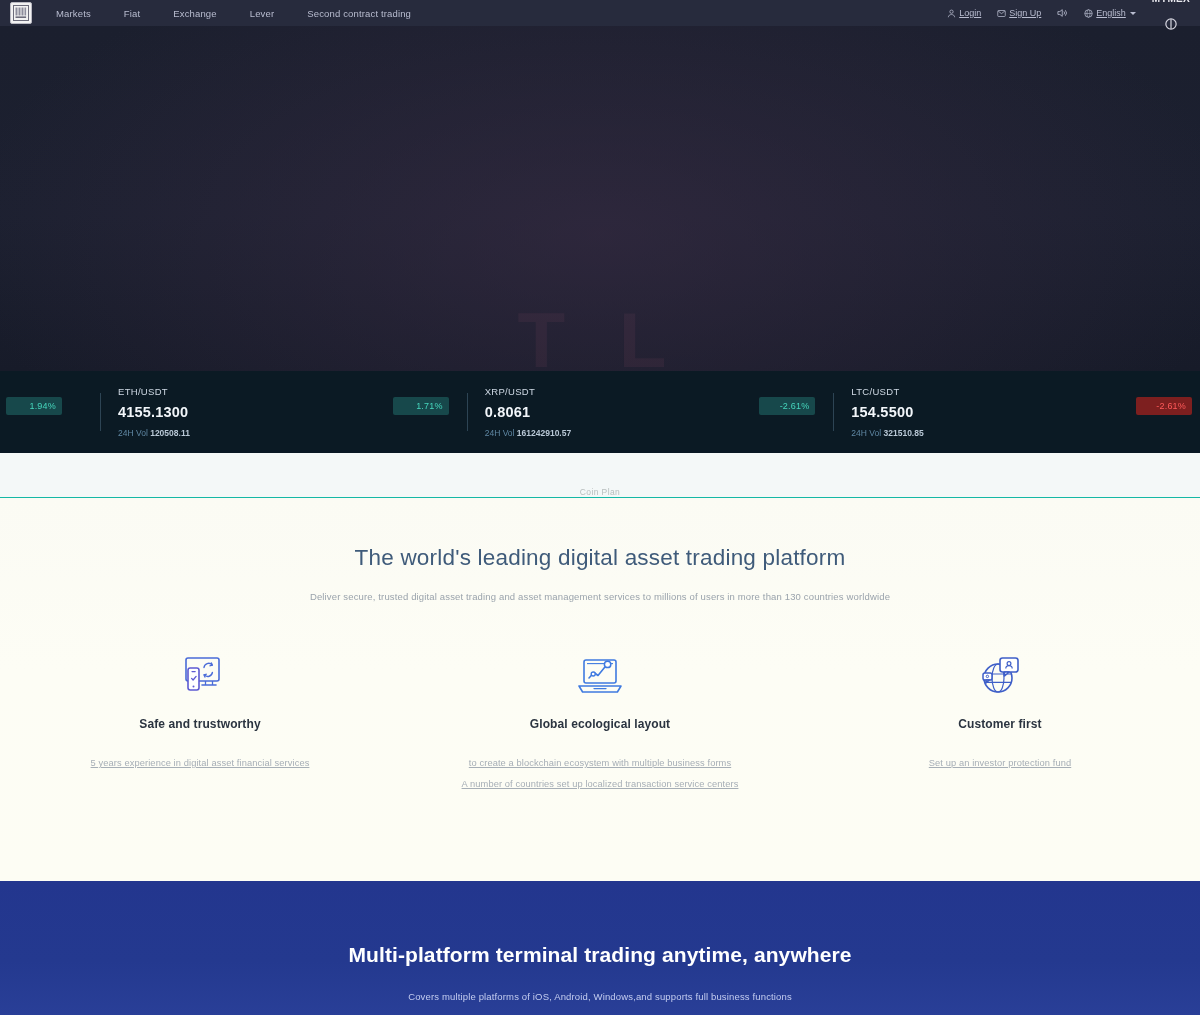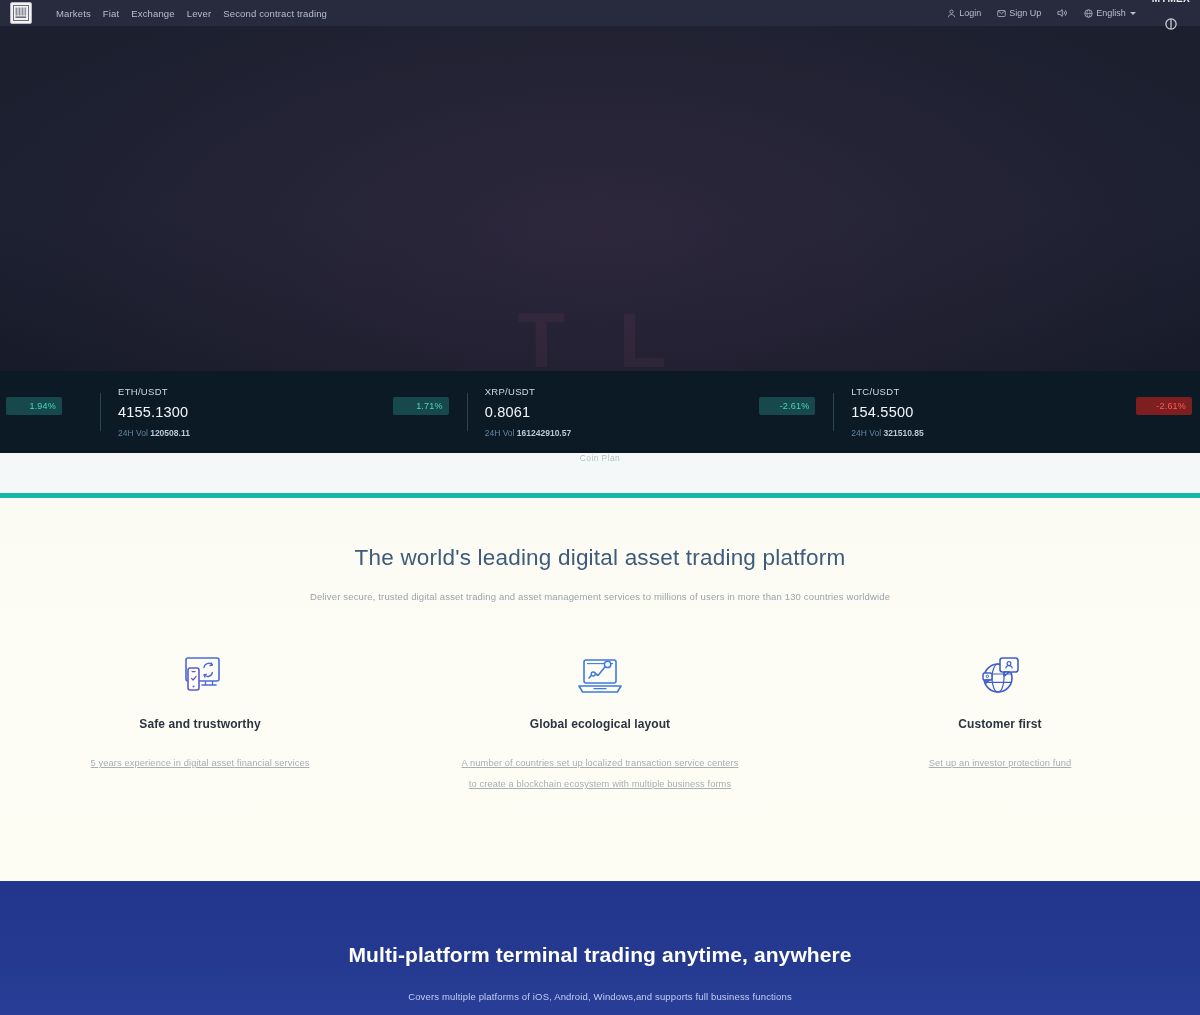--- a/index.html
+++ b/index.html
@@ -25,21 +25,21 @@
     background:#f2f2f2;
     border:1px solid #b9b9c2;
     border-radius:2px;
     display:flex; align-items:center; justify-content:center;
     flex:0 0 auto;
     overflow:hidden;
   }
   .logo-mark svg { display:block; }
   .nav {
     display:flex; align-items:center;
-    gap:12px;
+    gap:33px;
     margin-left:24px;
   }
   .nav-item {
     color:#b9bdd0;
     font-size:9.5px;
     letter-spacing:.15px;
     white-space:nowrap;
     cursor:pointer;
   }
   .header-right {
@@ -47,20 +47,21 @@
     display:flex; align-items:center;
     gap:16px;
     padding-right:2px;
   }
   .hr-item {
     display:flex; align-items:center; gap:3px;
     color:#b9bdd0;
     font-size:9px;
     white-space:nowrap;
     cursor:pointer;
+    text-decoration:underline;
   }
   .hr-item svg { display:block; flex:0 0 auto; }
   .caret {
     width:0;height:0;
     border-left:3px solid transparent;
     border-right:3px solid transparent;
     border-top:3.5px solid #b9bdd0;
     margin-left:1px;
   }
   .brand-right {
@@ -133,21 +134,21 @@
     color:#cfd9e4;
     font-size:9.5px;
     font-weight:normal;
     letter-spacing:.3px;
     margin-bottom:7px;
     white-space:nowrap;
   }
   .tk-price {
     color:#f2f6fa;
     font-size:14.5px;
-    font-weight:normal;
+    font-weight:bold;
     letter-spacing:.2px;
     margin-bottom:8px;
     white-space:nowrap;
   }
   .tk-vol {
     font-size:8.5px;
     color:#5f87a3;
     white-space:nowrap;
   }
   .tk-vol b { color:#b9c8d6; font-weight:bold; }
@@ -166,23 +167,23 @@
   .tk-badge.down { background:#7d1f1f; color:#ff5a5a; }
   
   .tk.partial { flex:0 0 100px; padding:0; }
   .tk.partial .tk-badge { left:6px; right:auto; }
 
   
   .strip {
     height:45px;
     background:#f4f8f8;
     display:flex;
-    align-items:flex-start;
+    align-items:flex-end;
     justify-content:center;
-    border-bottom:5px solid #14b8a6;
+    border-bottom:1px solid #14b8a6;
   }
   .strip-text {
     font-size:8.5px;
     color:#b7bdbd;
     letter-spacing:.4px;
     filter:blur(.3px);
   }
 
   
   .features {
@@ -430,22 +431,22 @@
           <rect x="11" y="6" width="32" height="23" rx="2" fill="none" stroke="#3f7ae0" stroke-width="1.6"></rect>
           <path d="M14 9.6h26" stroke="#3f7ae0" stroke-width="1.1"></path>
           <path d="M16 24l5-5.5 4 3 6.5-8" fill="none" stroke="#3f7ae0" stroke-width="1.6" stroke-linecap="round" stroke-linejoin="round"></path>
           <circle cx="20.2" cy="20" r="2" fill="#ffffff" stroke="#3f7ae0" stroke-width="1.4"></circle>
           <circle cx="34.6" cy="10.4" r="3.2" fill="#ffffff" stroke="#3f7ae0" stroke-width="1.5"></circle>
           <path d="M6 32h42l-3.6 6H9.6z" fill="none" stroke="#3f7ae0" stroke-width="1.6" stroke-linejoin="round"></path>
           <path d="M21 34.6h12" stroke="#3f7ae0" stroke-width="1.4" stroke-linecap="round"></path>
         </svg>
       </div>
       <div class="card-title">Global ecological layout</div>
+      <div class="card-line">to create a blockchain ecosystem with multiple business forms</div>
       <div class="card-line">A number of countries set up localized transaction service centers</div>
-      <div class="card-line">to create a blockchain ecosystem with multiple business forms</div>
     </div>
 
     <div class="card">
       <div class="card-icon">
         <svg width="50" height="46" viewBox="0 0 50 46" aria-hidden="true">
           <circle cx="23" cy="24" r="14" fill="none" stroke="#3f5fc8" stroke-width="1.6"></circle>
           <ellipse cx="23" cy="24" rx="6" ry="14" fill="none" stroke="#3f5fc8" stroke-width="1.2"></ellipse>
           <path d="M9.4 20h27.2M9.4 28.4h27.2" stroke="#3f5fc8" stroke-width="1.2"></path>
           <rect x="25" y="4" width="18" height="14" rx="2.5" fill="#ffffff" stroke="#3f5fc8" stroke-width="1.6"></rect>
           <path d="M29.5 18v4l4.6-4z" fill="#ffffff" stroke="#3f5fc8" stroke-width="1.6" stroke-linejoin="round"></path>

